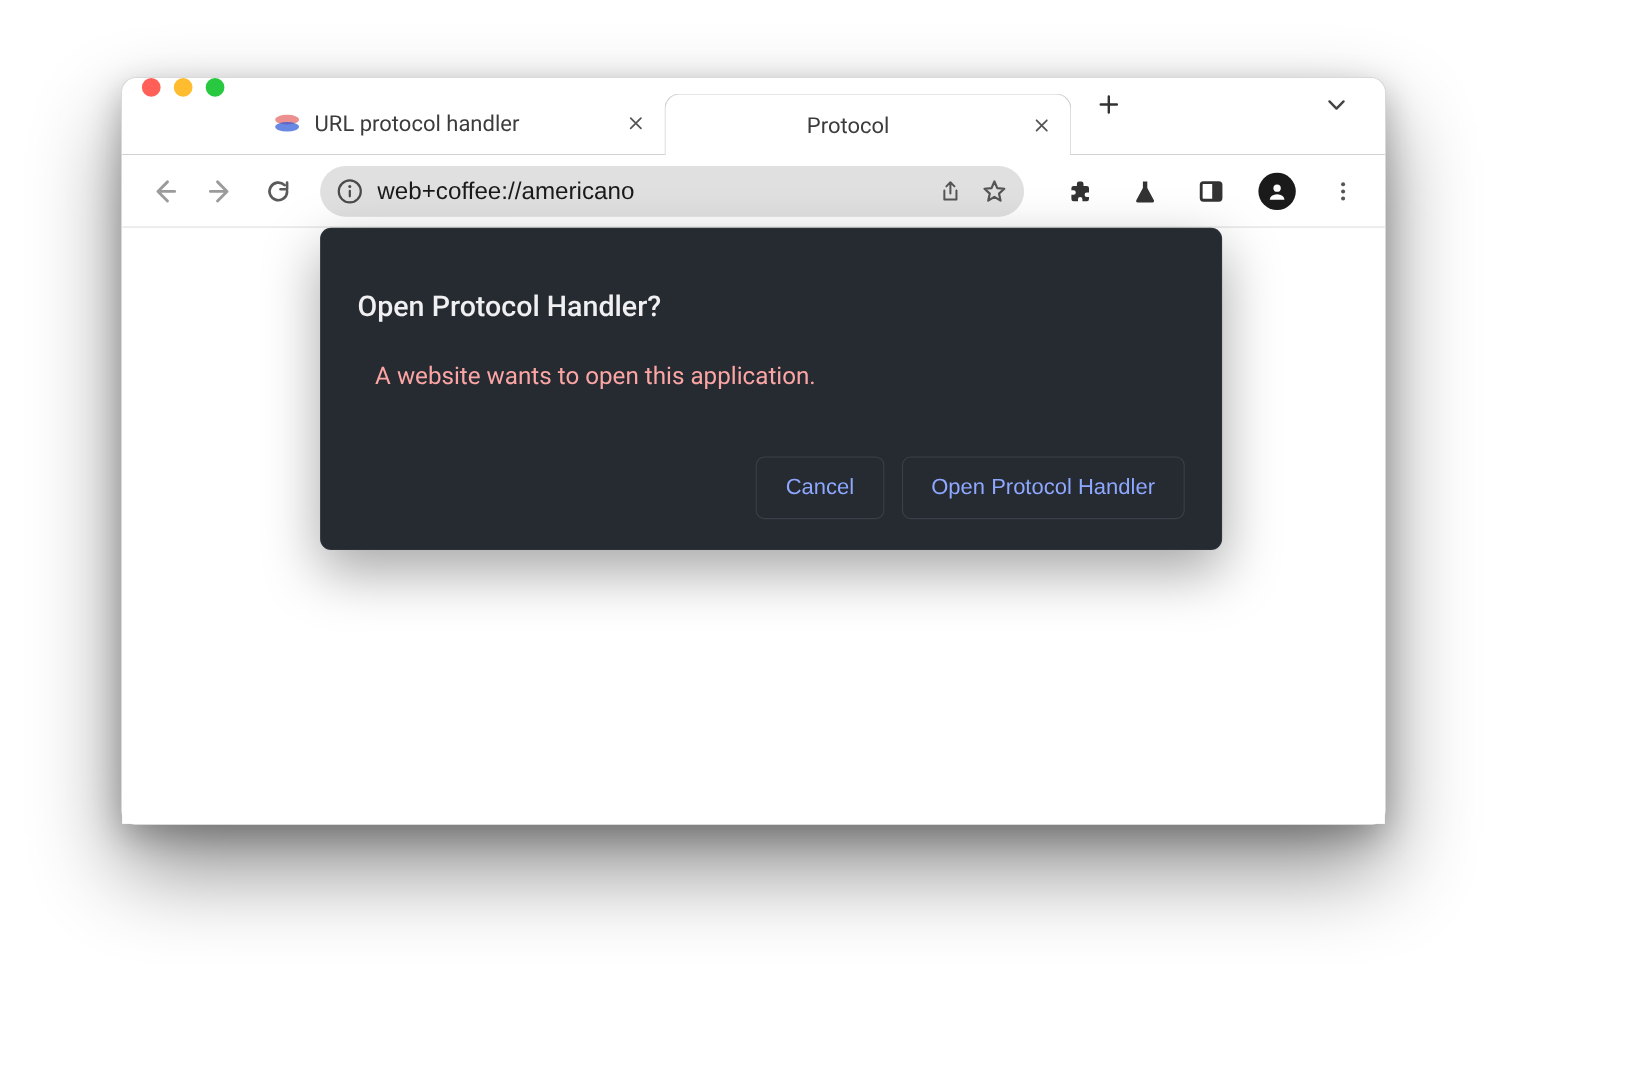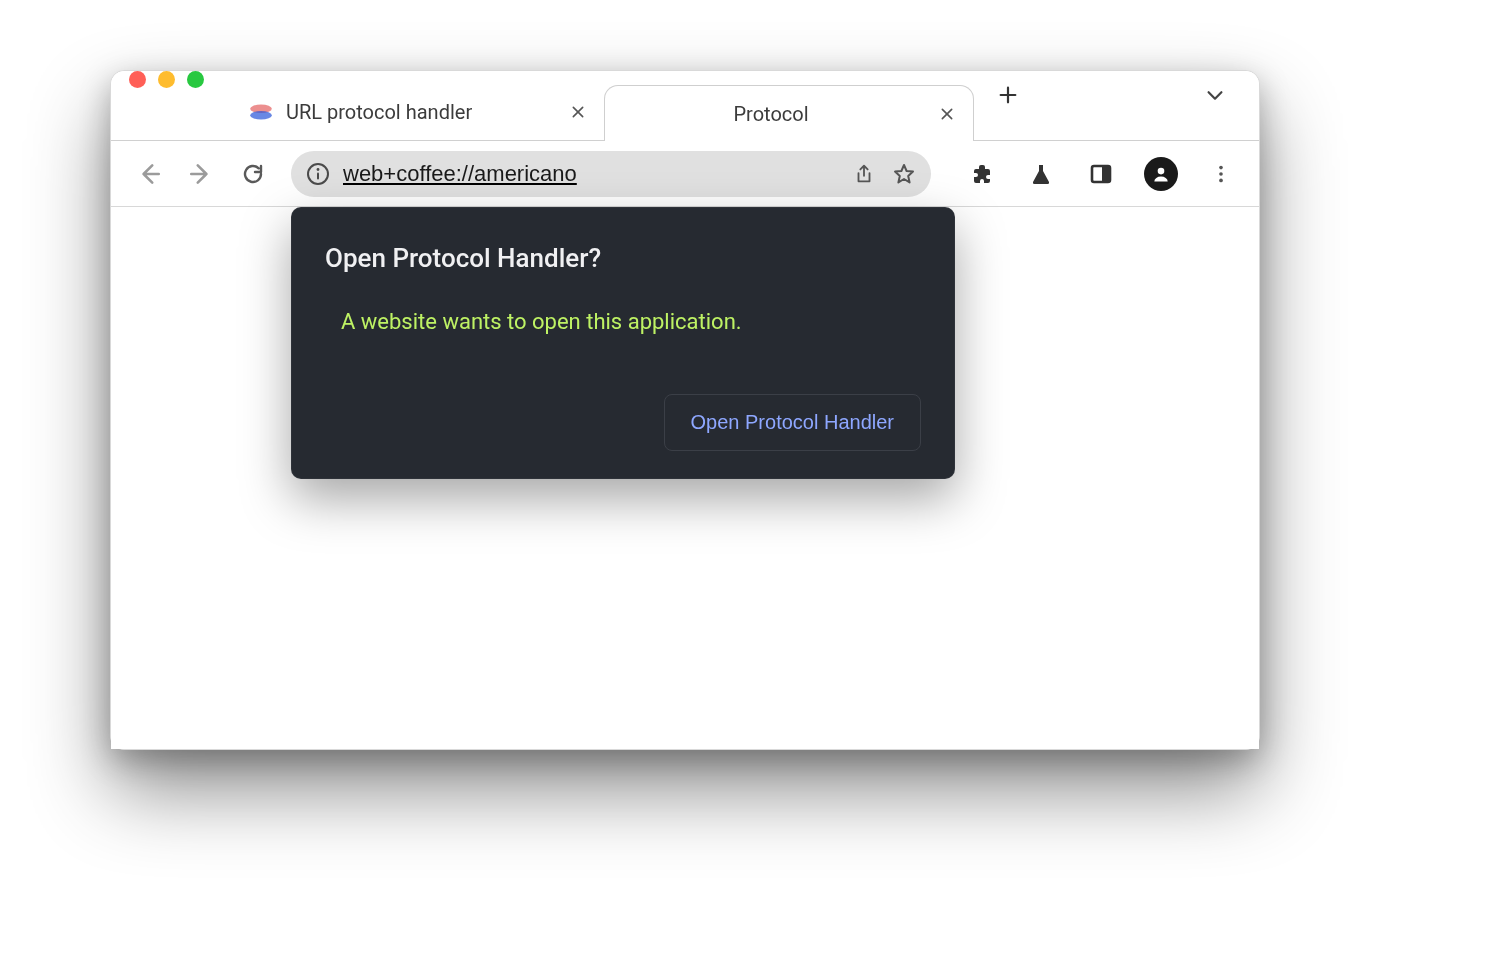--- a/index.html
+++ b/index.html
@@ -119,21 +119,20 @@
 
   
   .toolbar {
     height: 66px;
     display: flex;
     align-items: center;
     padding: 0 16px;
     gap: 8px;
     background: #ffffff;
     border-bottom: 1px solid #d8d8d8;
-    text-decoration: underline;
   }
   .nav-btn {
     width: 44px; height: 44px;
     display: flex; align-items: center; justify-content: center;
     color: #9b9b9b;
     border-radius: 50%;
     cursor: pointer;
   }
   .nav-btn.enabled { color: #5a5a5a; }
 
@@ -197,37 +196,37 @@
     height: calc(100% - 136px);
     background: #ffffff;
     position: relative;
   }
 
   
   .dialog {
     position: absolute;
     left: 180px;
     top: 136px;
-    width: 664px;
+    width: 820px;
     background: #262a31;
     border-radius: 10px;
     box-shadow: 0 20px 50px rgba(0,0,0,0.35), 0 0 0 1px rgba(255,255,255,0.04) inset;
-    padding: 36px 34px 28px 34px;
+    padding: 57px 34px 28px 34px;
     color: #e8e8ea;
     z-index: 5;
   }
   .dialog h2 {
     font-size: 26px;
     font-weight: 500;
     margin-bottom: 36px;
     color: #f0f0f2;
   }
   .dialog p {
     font-size: 22px;
-    color: #bef264;
+    color: #fca5a5;
     margin-left: 16px;
     margin-bottom: 60px;
     font-weight: 400;
   }
   .dialog-buttons {
     display: flex;
     justify-content: flex-end;
     gap: 16px;
   }
   .dlg-btn {
@@ -371,17 +370,18 @@
       </div>
     </div>
   </div>
 
   <div class="content-area"></div>
 
   <div class="dialog">
     <h2>Open Protocol Handler?</h2>
     <p>A website wants to open this application.</p>
     <div class="dialog-buttons">
+      <button class="dlg-btn">Cancel</button>
       <button class="dlg-btn primary">Open Protocol Handler</button>
     </div>
   </div>
 
 </div>
 
 </body></html>

